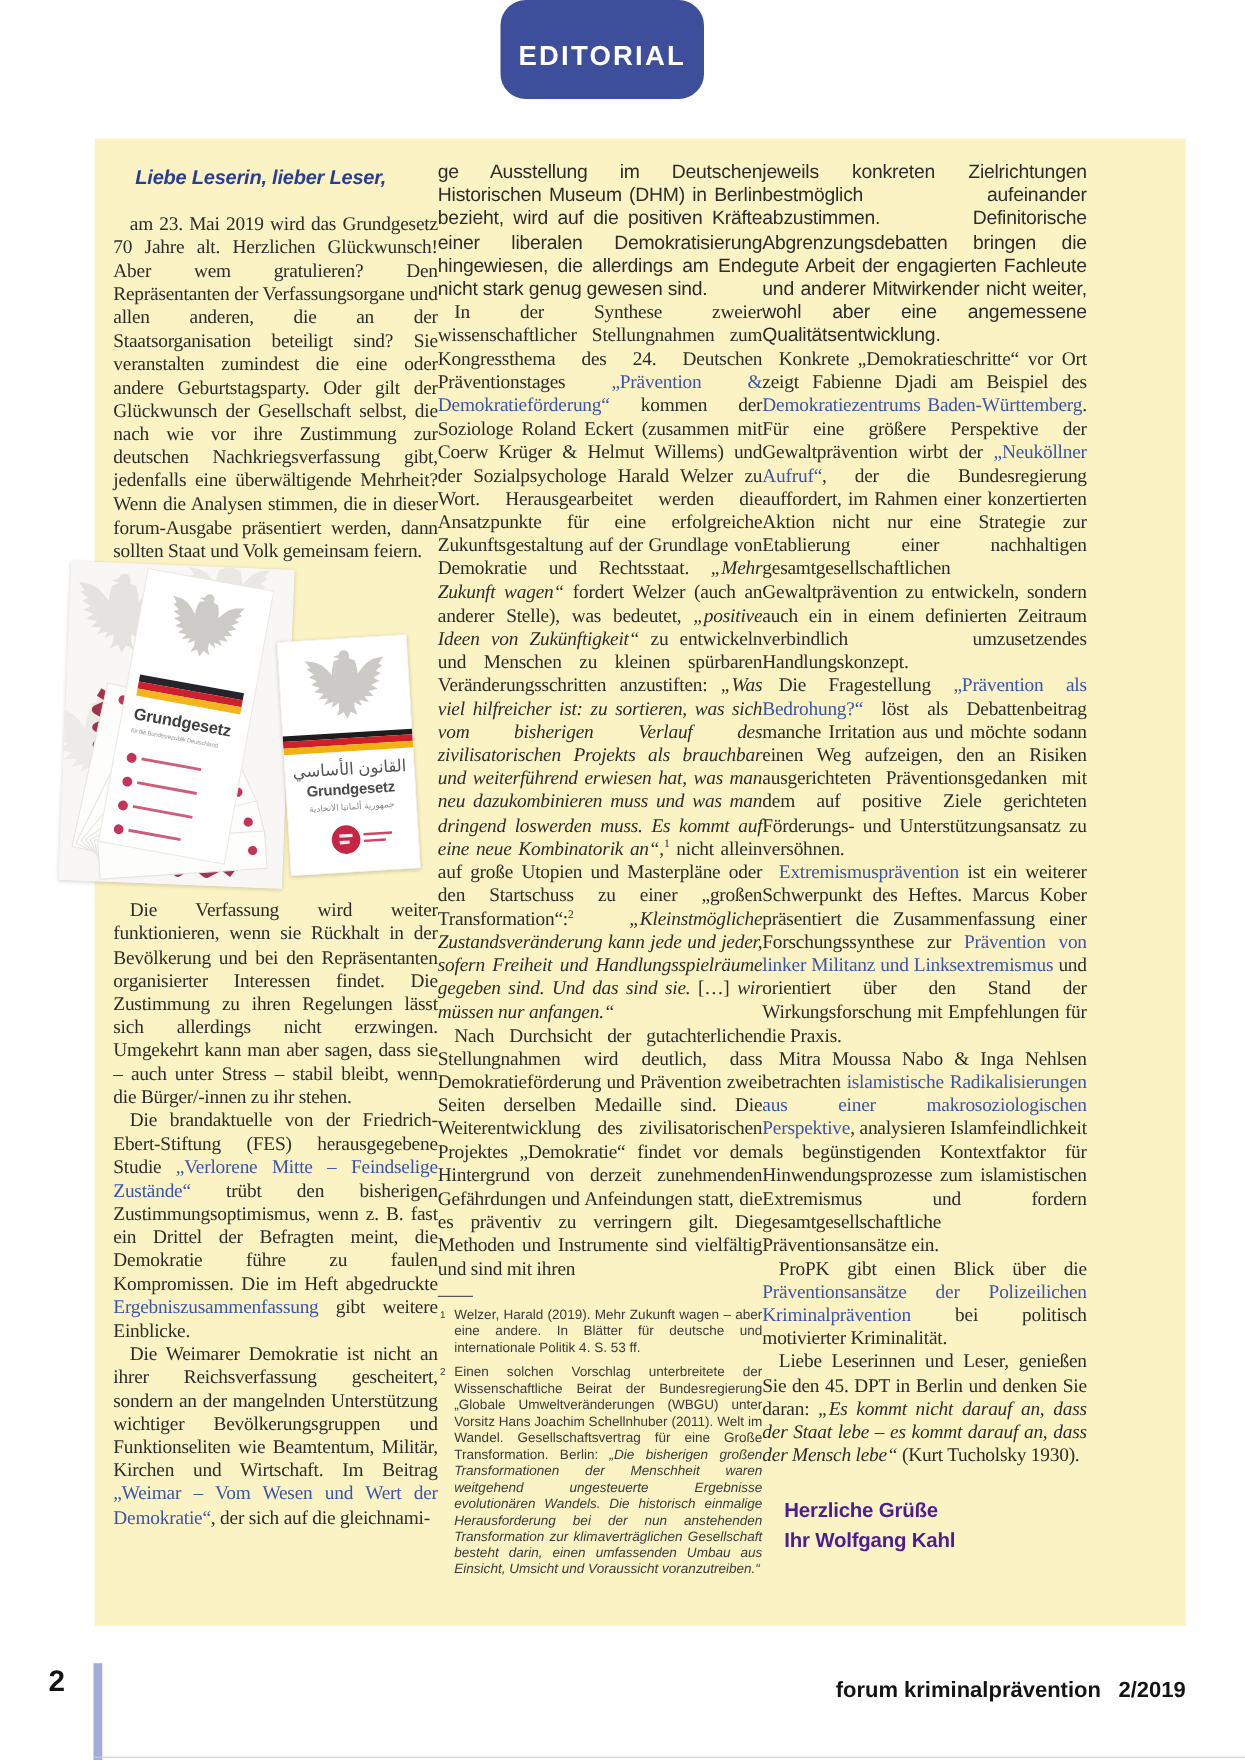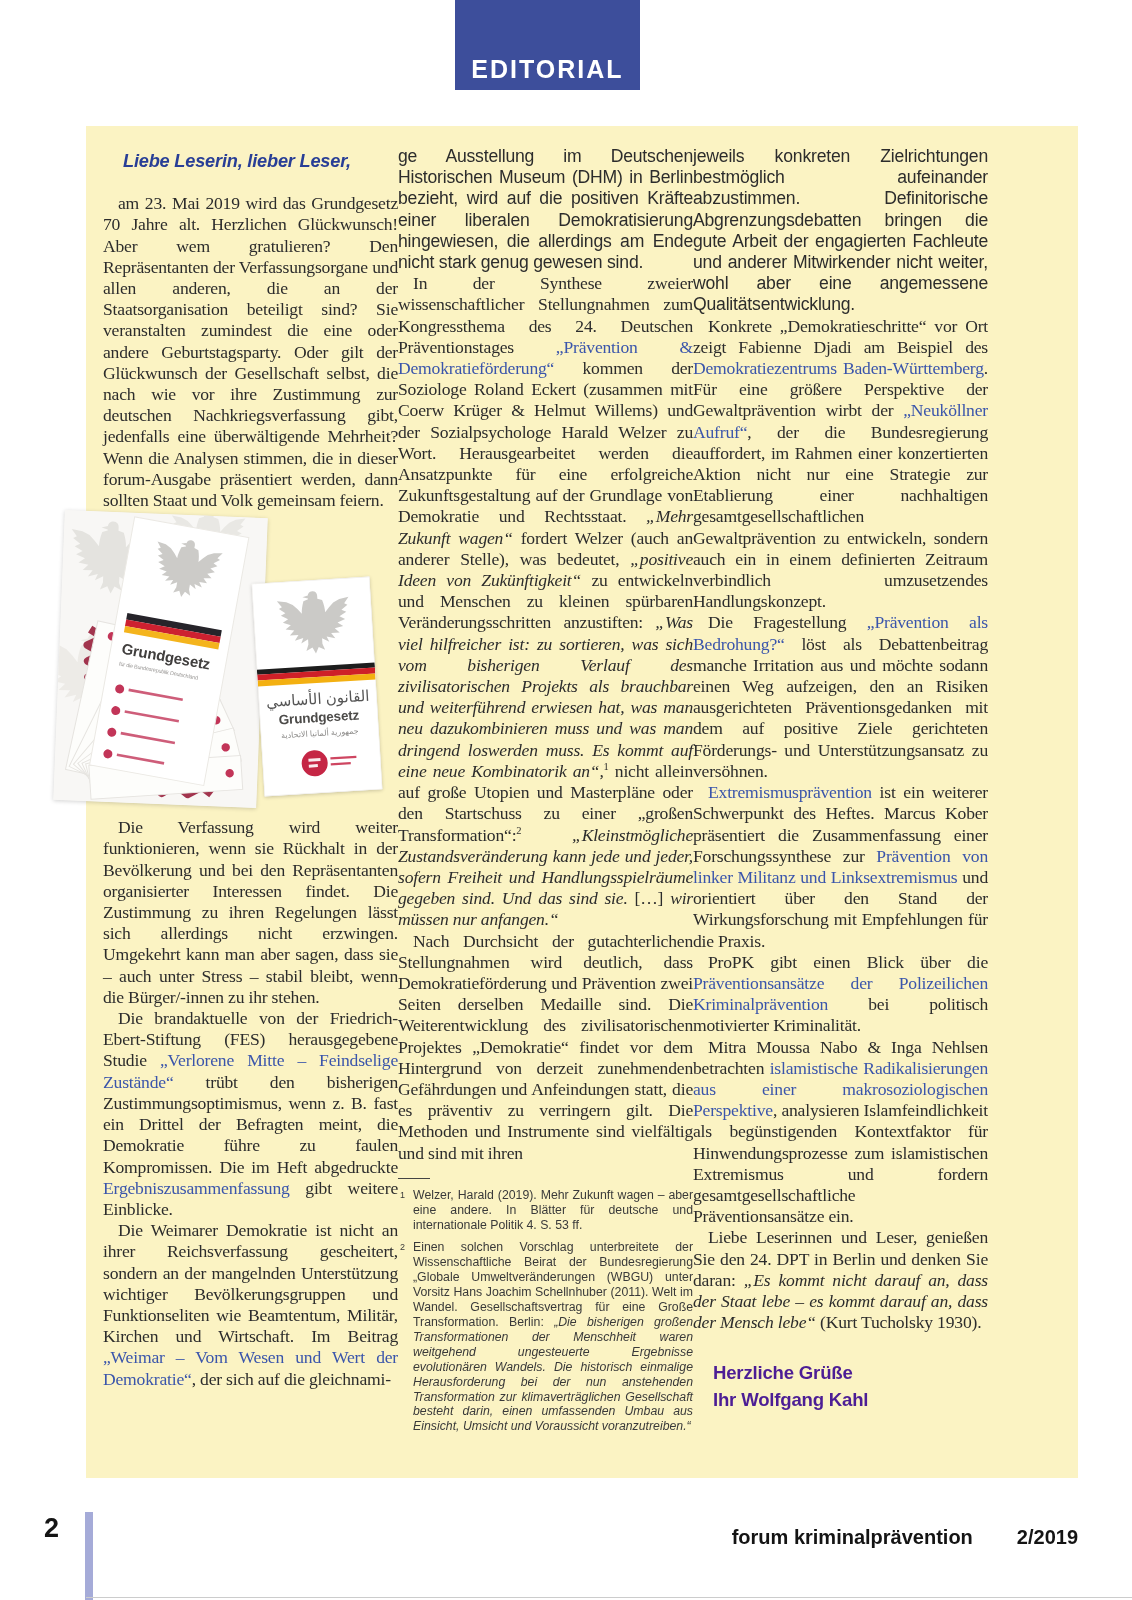--- a/index.html
+++ b/index.html
@@ -1,21 +1,21 @@
 <!DOCTYPE html>
 <html lang="de"><head>
 <meta charset="utf-8">
 <style>
   html,body{margin:0;padding:0;background:#ffffff;}
   .page{position:relative;width:1132px;height:1600px;background:#ffffff;overflow:hidden;
         font-family:"Liberation Sans","DejaVu Sans",sans-serif;color:#2c2c2c;}
 
   
   .header-box{position:absolute;left:455px;top:0;width:185px;height:90px;background:#3d4e9b;
-              display:flex;align-items:flex-end;justify-content:center;box-sizing:border-box;padding-bottom:6px;}
+              display:flex;align-items:flex-end;justify-content:center;box-sizing:border-box;padding-bottom:24px;border-radius:23px;}
   .header-label{color:#ffffff;font-weight:bold;font-size:25px;letter-spacing:2px;}
 
   
   .content{position:absolute;left:86px;top:126px;width:992px;height:1352px;background:#fbf3c3;
            box-sizing:border-box;padding:20px 34px 20px 17px;display:flex;}
   .col{flex:0 0 295px;width:295px;font-size:17.6px;line-height:21.2px;text-align:justify;
        letter-spacing:-0.2px;color:#2c2c2c;hyphens:auto;-webkit-hyphens:auto;}
   .para{margin:0;}
   .para.indent{text-indent:15px;font-family:Liberation Serif, serif;}
   .salutation{color:#283e96;font-weight:bold;font-style:italic;padding-left:20px;margin:5px 0 21px 0;
@@ -38,21 +38,21 @@
   .fn-num{position:absolute;left:2px;top:0;font-size:9px;}
   .footnote .seg-italic{font-style:italic;}
 
   
   .signature{margin-top:26px;padding-left:20px;color:#4c1d95;font-weight:bold;font-size:18.6px;
              line-height:27px;text-align:left;}
 
   
   .footer-page-num{position:absolute;left:44px;top:1513px;font-size:27px;font-weight:bold;color:#141414;}
   .footer-bar{position:absolute;left:85px;top:1512px;width:8px;height:88px;background:#a5abd8;}
-  .footer-right{position:absolute;right:54px;top:1526px;display:flex;gap:44px;font-weight:bold;
+  .footer-right{position:absolute;right:54px;top:1526px;display:flex;gap:16px;font-weight:bold;
                 font-size:20px;color:#141414;}
   .bottom-line{position:absolute;left:86px;top:1597px;width:1046px;height:1px;background:#cccccc;}
 </style>
 </head>
 <body>
 
 <div class="page">
 
   <div class="header-box">
     <span class="header-label">EDITORIAL</span>
@@ -170,23 +170,23 @@
           </div>
       </div>
     </div>
 
     <div class="col">
       <div>
           <p class="para"><span>jeweils konkreten Zielrichtungen bestmöglich aufeinander abzustimmen. Definitorische Abgrenzungsdebatten bringen die gute Arbeit der engagierten Fachleute und anderer Mitwirkender nicht weiter, wohl aber eine angemessene Qualitätsentwicklung.</span></p>
           <p class="para indent"><span>Konkrete „Demokratieschritte“ vor Ort zeigt Fabienne Djadi am Beispiel des </span><span class="seg-link">Demokratiezentrums Baden-Württemberg</span><span>. Für eine größere Perspektive der Gewaltprävention wirbt der </span><span class="seg-link">„Neuköllner Aufruf“</span><span>, der die Bundesregierung auffordert, im Rahmen einer konzertierten Aktion nicht nur eine Strategie zur Etablierung einer nachhaltigen gesamtgesellschaftlichen Gewaltprävention zu entwickeln, sondern auch ein in einem definierten Zeitraum verbindlich umzusetzendes Handlungskonzept.</span></p>
           <p class="para indent"><span>Die Fragestellung </span><span class="seg-link">„Prävention als Bedrohung?“</span><span> löst als Debattenbeitrag manche Irritation aus und möchte sodann einen Weg aufzeigen, den an Risiken ausgerichteten Präventionsgedanken mit dem auf positive Ziele gerichteten Förderungs- und Unterstützungsansatz zu versöhnen.</span></p>
           <p class="para indent"><span class="seg-link">Extremismusprävention</span><span> ist ein weiterer Schwerpunkt des Heftes. Marcus Kober präsentiert die Zusammenfassung einer Forschungssynthese zur </span><span class="seg-link">Prävention von linker Militanz und Linksextremismus</span><span> und orientiert über den Stand der Wirkungsforschung mit Empfehlungen für die Praxis.</span></p>
+          <p class="para indent"><span>Mitra Moussa Nabo &amp; Inga Nehlsen betrachten </span><span class="seg-link">islamistische Radikalisierungen aus einer makrosoziologischen Perspektive</span><span>, analysieren Islamfeindlichkeit als begünstigenden Kontextfaktor für Hinwendungsprozesse zum islamistischen Extremismus und fordern gesamtgesellschaftliche Präventionsansätze ein.</span></p>
           <p class="para indent"><span>ProPK gibt einen Blick über die </span><span class="seg-link">Präventionsansätze der Polizeilichen Kriminalprävention</span><span> bei politisch motivierter Kriminalität.</span></p>
-          <p class="para indent"><span>Mitra Moussa Nabo &amp; Inga Nehlsen betrachten </span><span class="seg-link">islamistische Radikalisierungen aus einer makrosoziologischen Perspektive</span><span>, analysieren Islamfeindlichkeit als begünstigenden Kontextfaktor für Hinwendungsprozesse zum islamistischen Extremismus und fordern gesamtgesellschaftliche Präventionsansätze ein.</span></p>
-          <p class="para indent"><span>Liebe Leserinnen und Leser, genießen Sie den 24. DPT in Berlin und denken Sie daran: </span><span class="seg-italic">„Es kommt nicht darauf an, dass der Staat lebe – es kommt darauf an, dass der Mensch lebe“</span><span> (Kurt Tucholsky 1930).</span></p>
+          <p class="para indent"><span>Liebe Leserinnen und Leser, genießen Sie den 45. DPT in Berlin und denken Sie daran: </span><span class="seg-italic">„Es kommt nicht darauf an, dass der Staat lebe – es kommt darauf an, dass der Mensch lebe“</span><span> (Kurt Tucholsky 1930).</span></p>
         </div>
       <div class="signature">
         <div>Herzliche Grüße</div>
         <div>Ihr Wolfgang Kahl</div>
       </div>
     </div>
 
   </div>
 
   <div class="footer-page-num">2</div>

